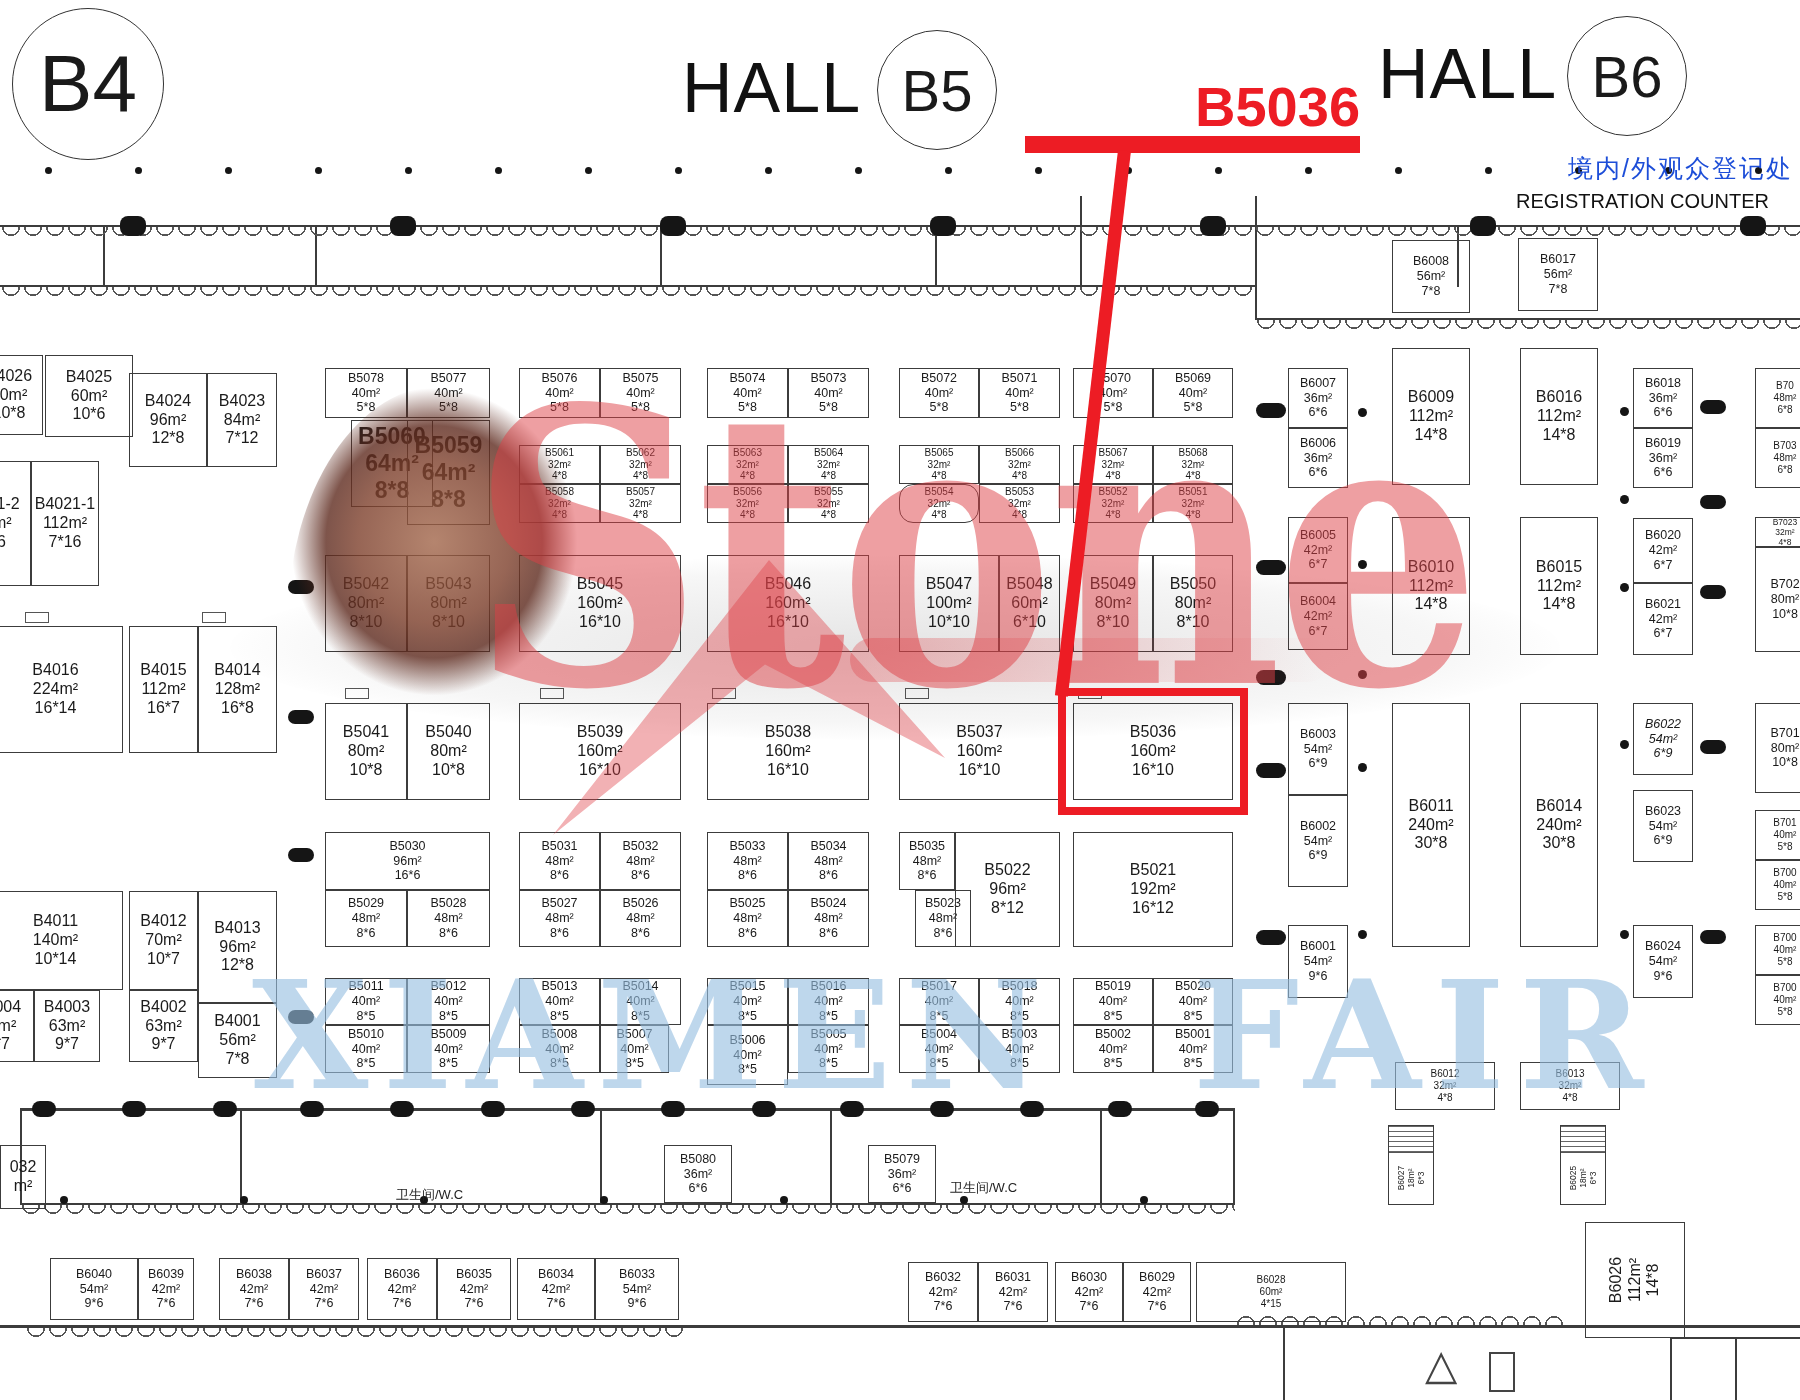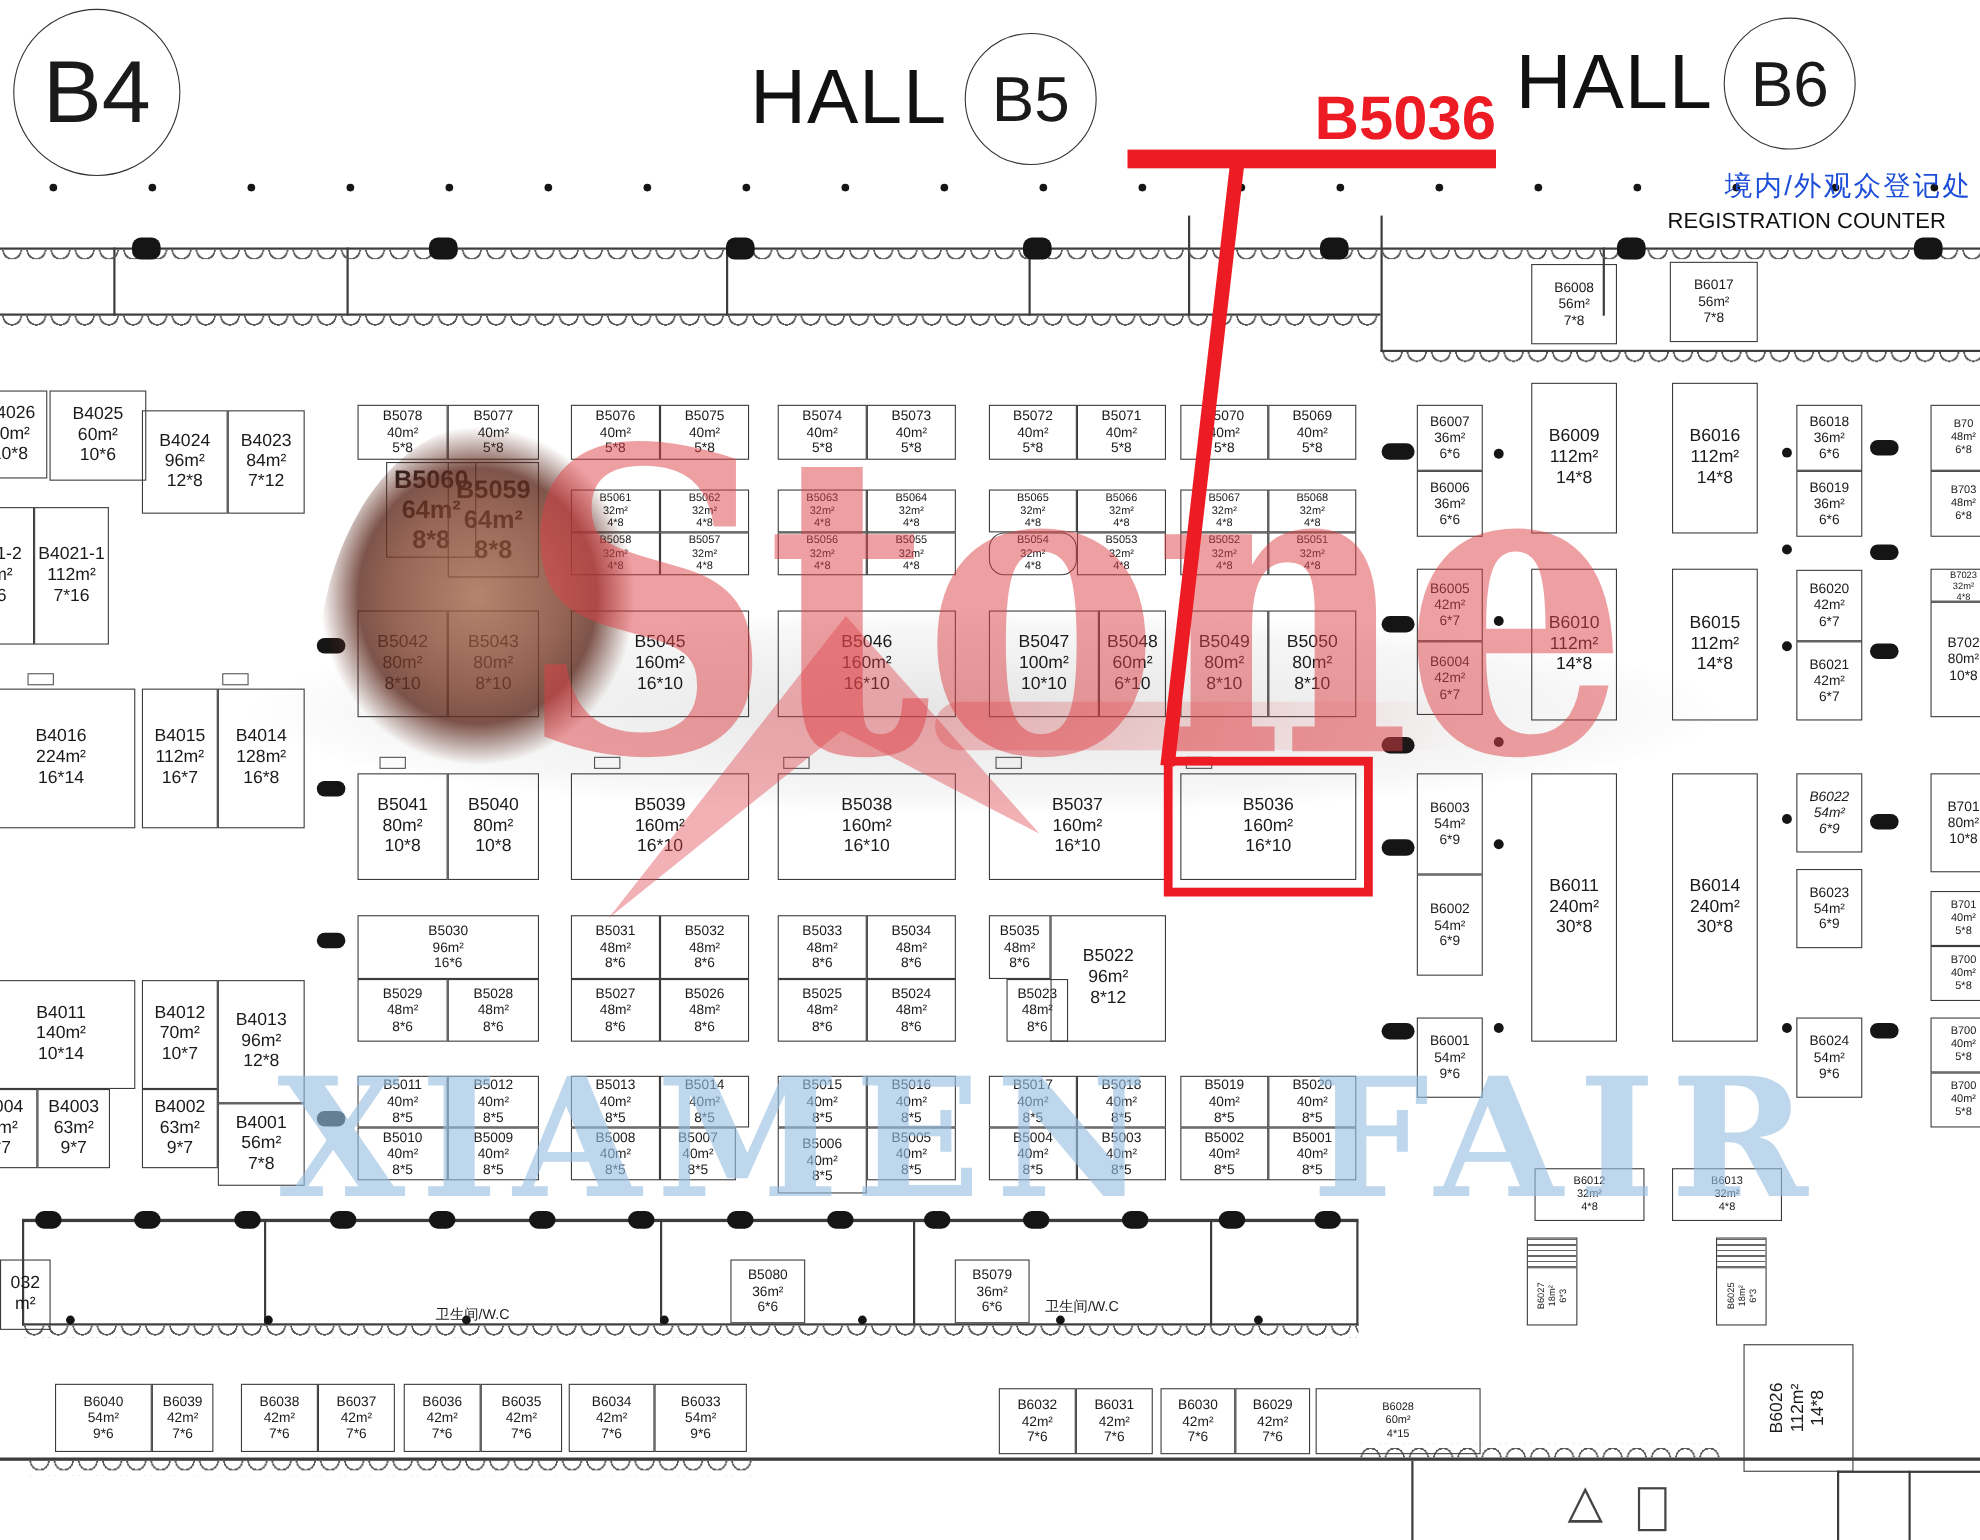--- a/index.html
+++ b/index.html
@@ -681,20 +681,27 @@
         <span>8*6</span>
       </div>
     </div>
     <div class="booth f-lg" style="left: 955px; top: 832px; width: 105px; height: 115px;">
       <div class="btxt">
         <span>B5022</span>
         <span>96m²</span>
         <span>8*12</span>
       </div>
     </div>
+    <div class="booth f-lg" style="left: 1073px; top: 832px; width: 160px; height: 115px;">
+      <div class="btxt">
+        <span>B5021</span>
+        <span>192m²</span>
+        <span>16*12</span>
+      </div>
+    </div>
     <div class="booth f-md" style="left: 325px; top: 978px; width: 82px; height: 47px;">
       <div class="btxt">
         <span>B5011</span>
         <span>40m²</span>
         <span>8*5</span>
       </div>
     </div>
     <div class="booth f-md" style="left: 407px; top: 978px; width: 83px; height: 47px;">
       <div class="btxt">
         <span>B5012</span>

